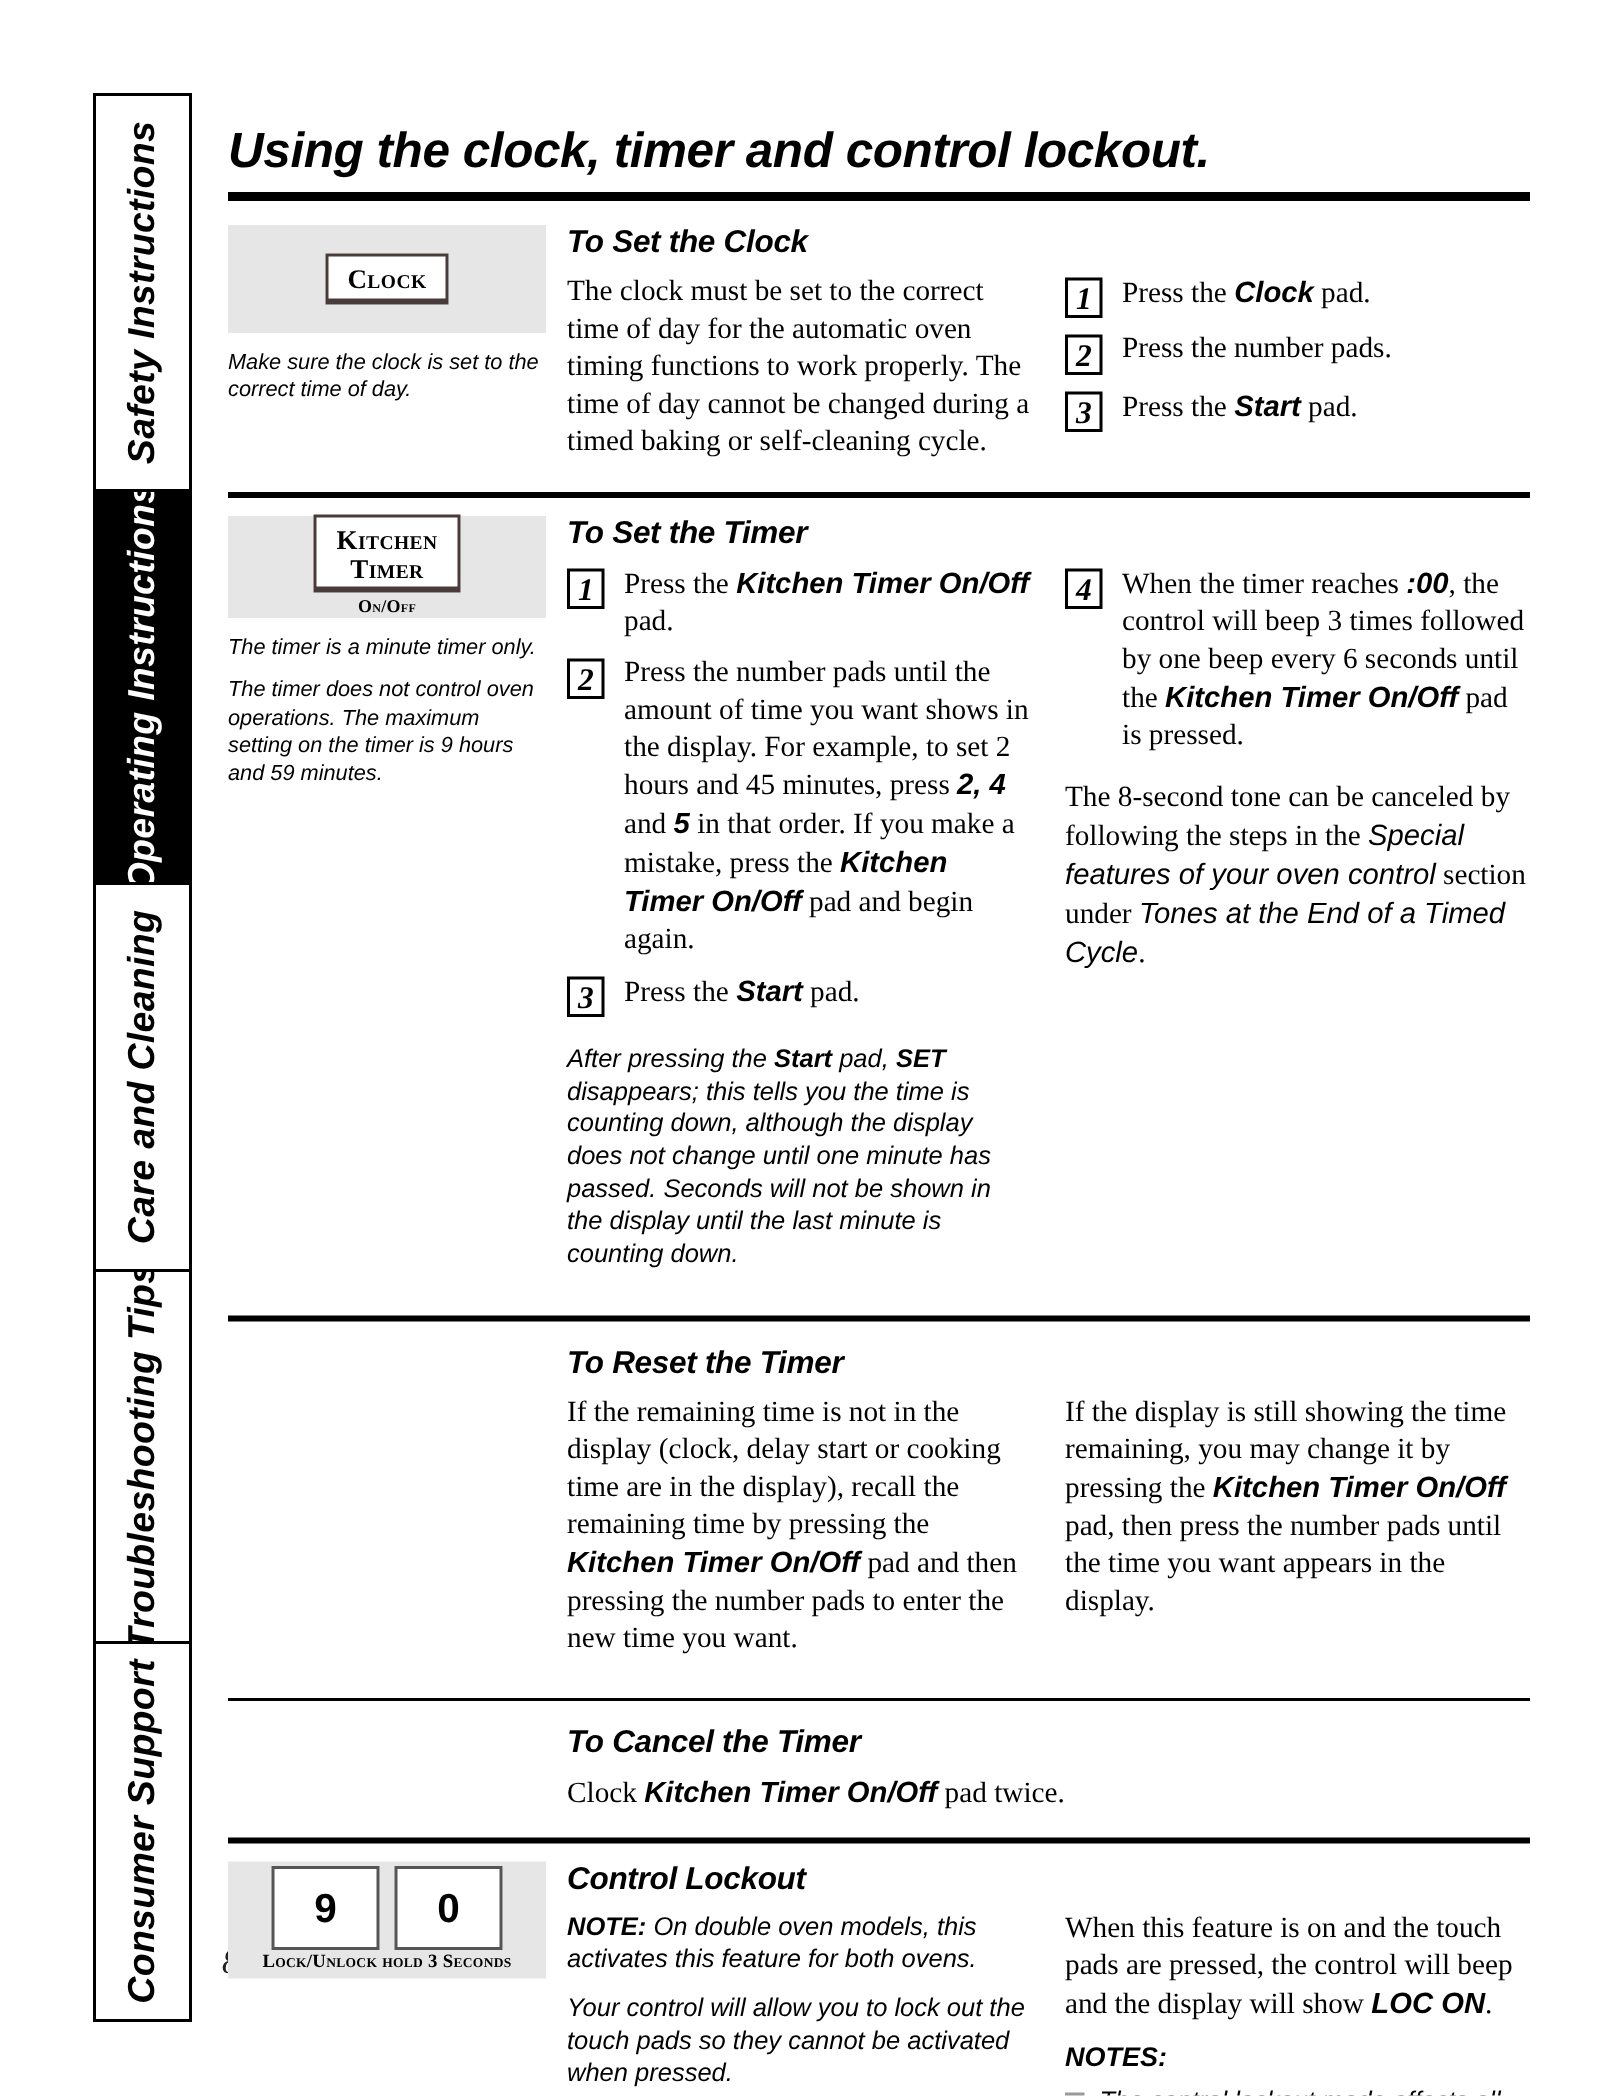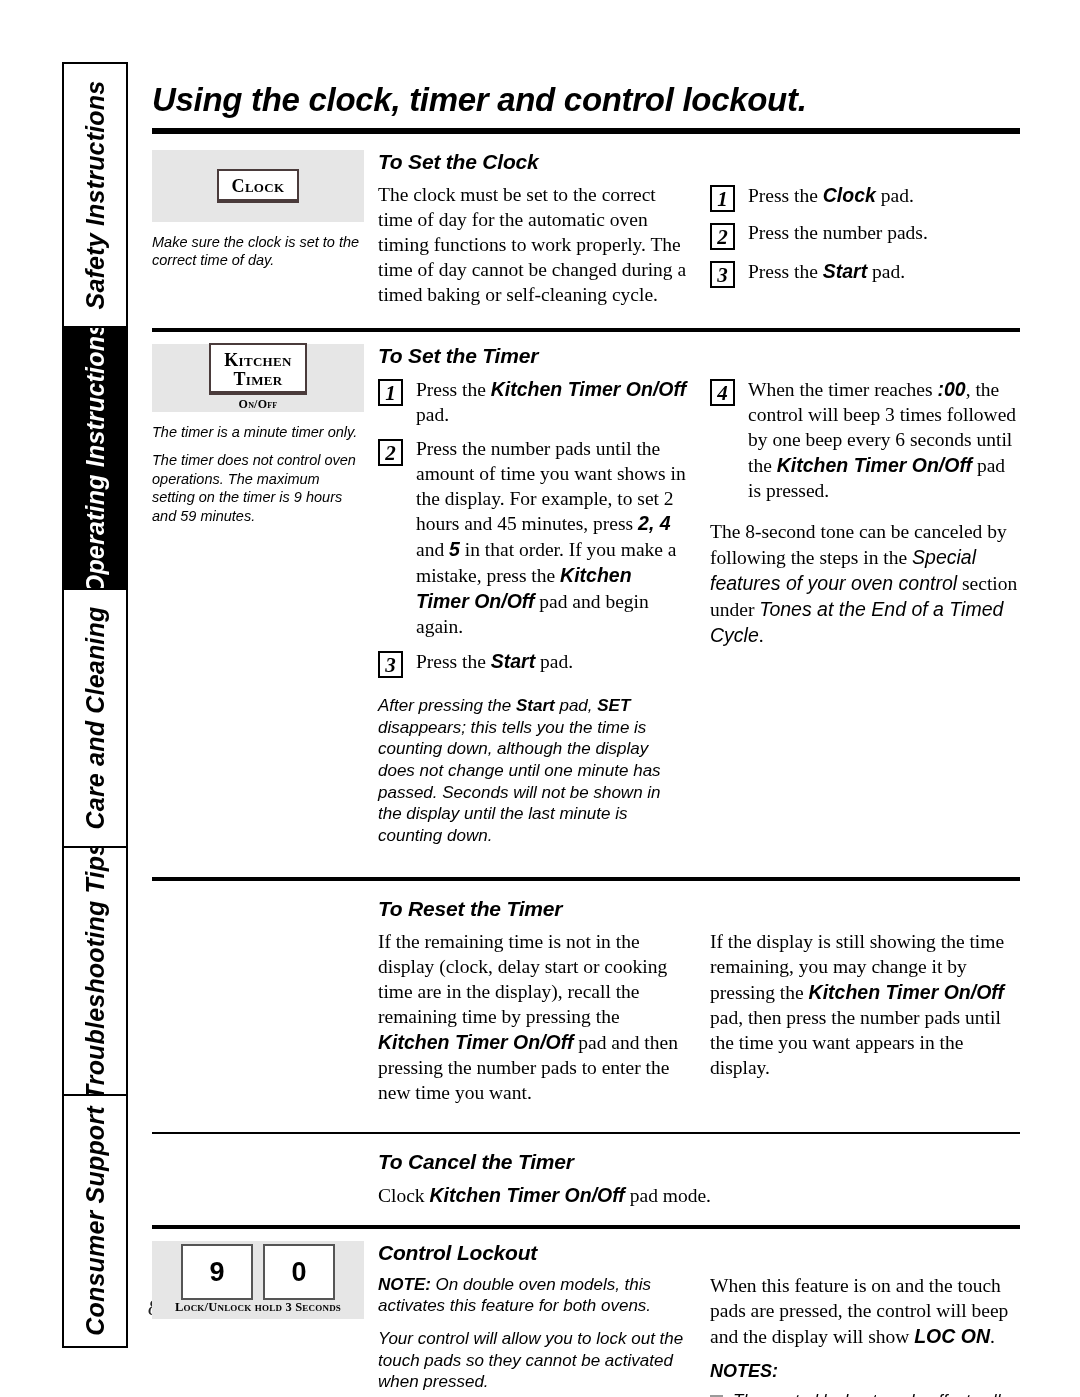--- a/index.html
+++ b/index.html
@@ -450,21 +450,21 @@
   </div>
 
   <div class="sp-26"></div>
   <hr class="rule-light">
   <div class="sp-16"></div>
 
   <div class="section">
     <div class="aside-col"></div>
     <div class="body-col">
       <div class="sec-head">To Cancel the Timer</div>
-      <p class="body"><span>Clock </span><span class="b-sans">Kitchen Timer On/Off</span><span> pad mode.</span></p>
+      <p class="body"><span>Clock </span><span class="b-sans">Kitchen Timer On/Off</span><span> pad twice.</span></p>
     </div>
   </div>
 
   <div class="sp-16"></div>
   <hr class="rule-medium">
   <div class="sp-12"></div>
 
   <div class="section">
     <div class="aside-col">
       <div class="pad-box lock">

